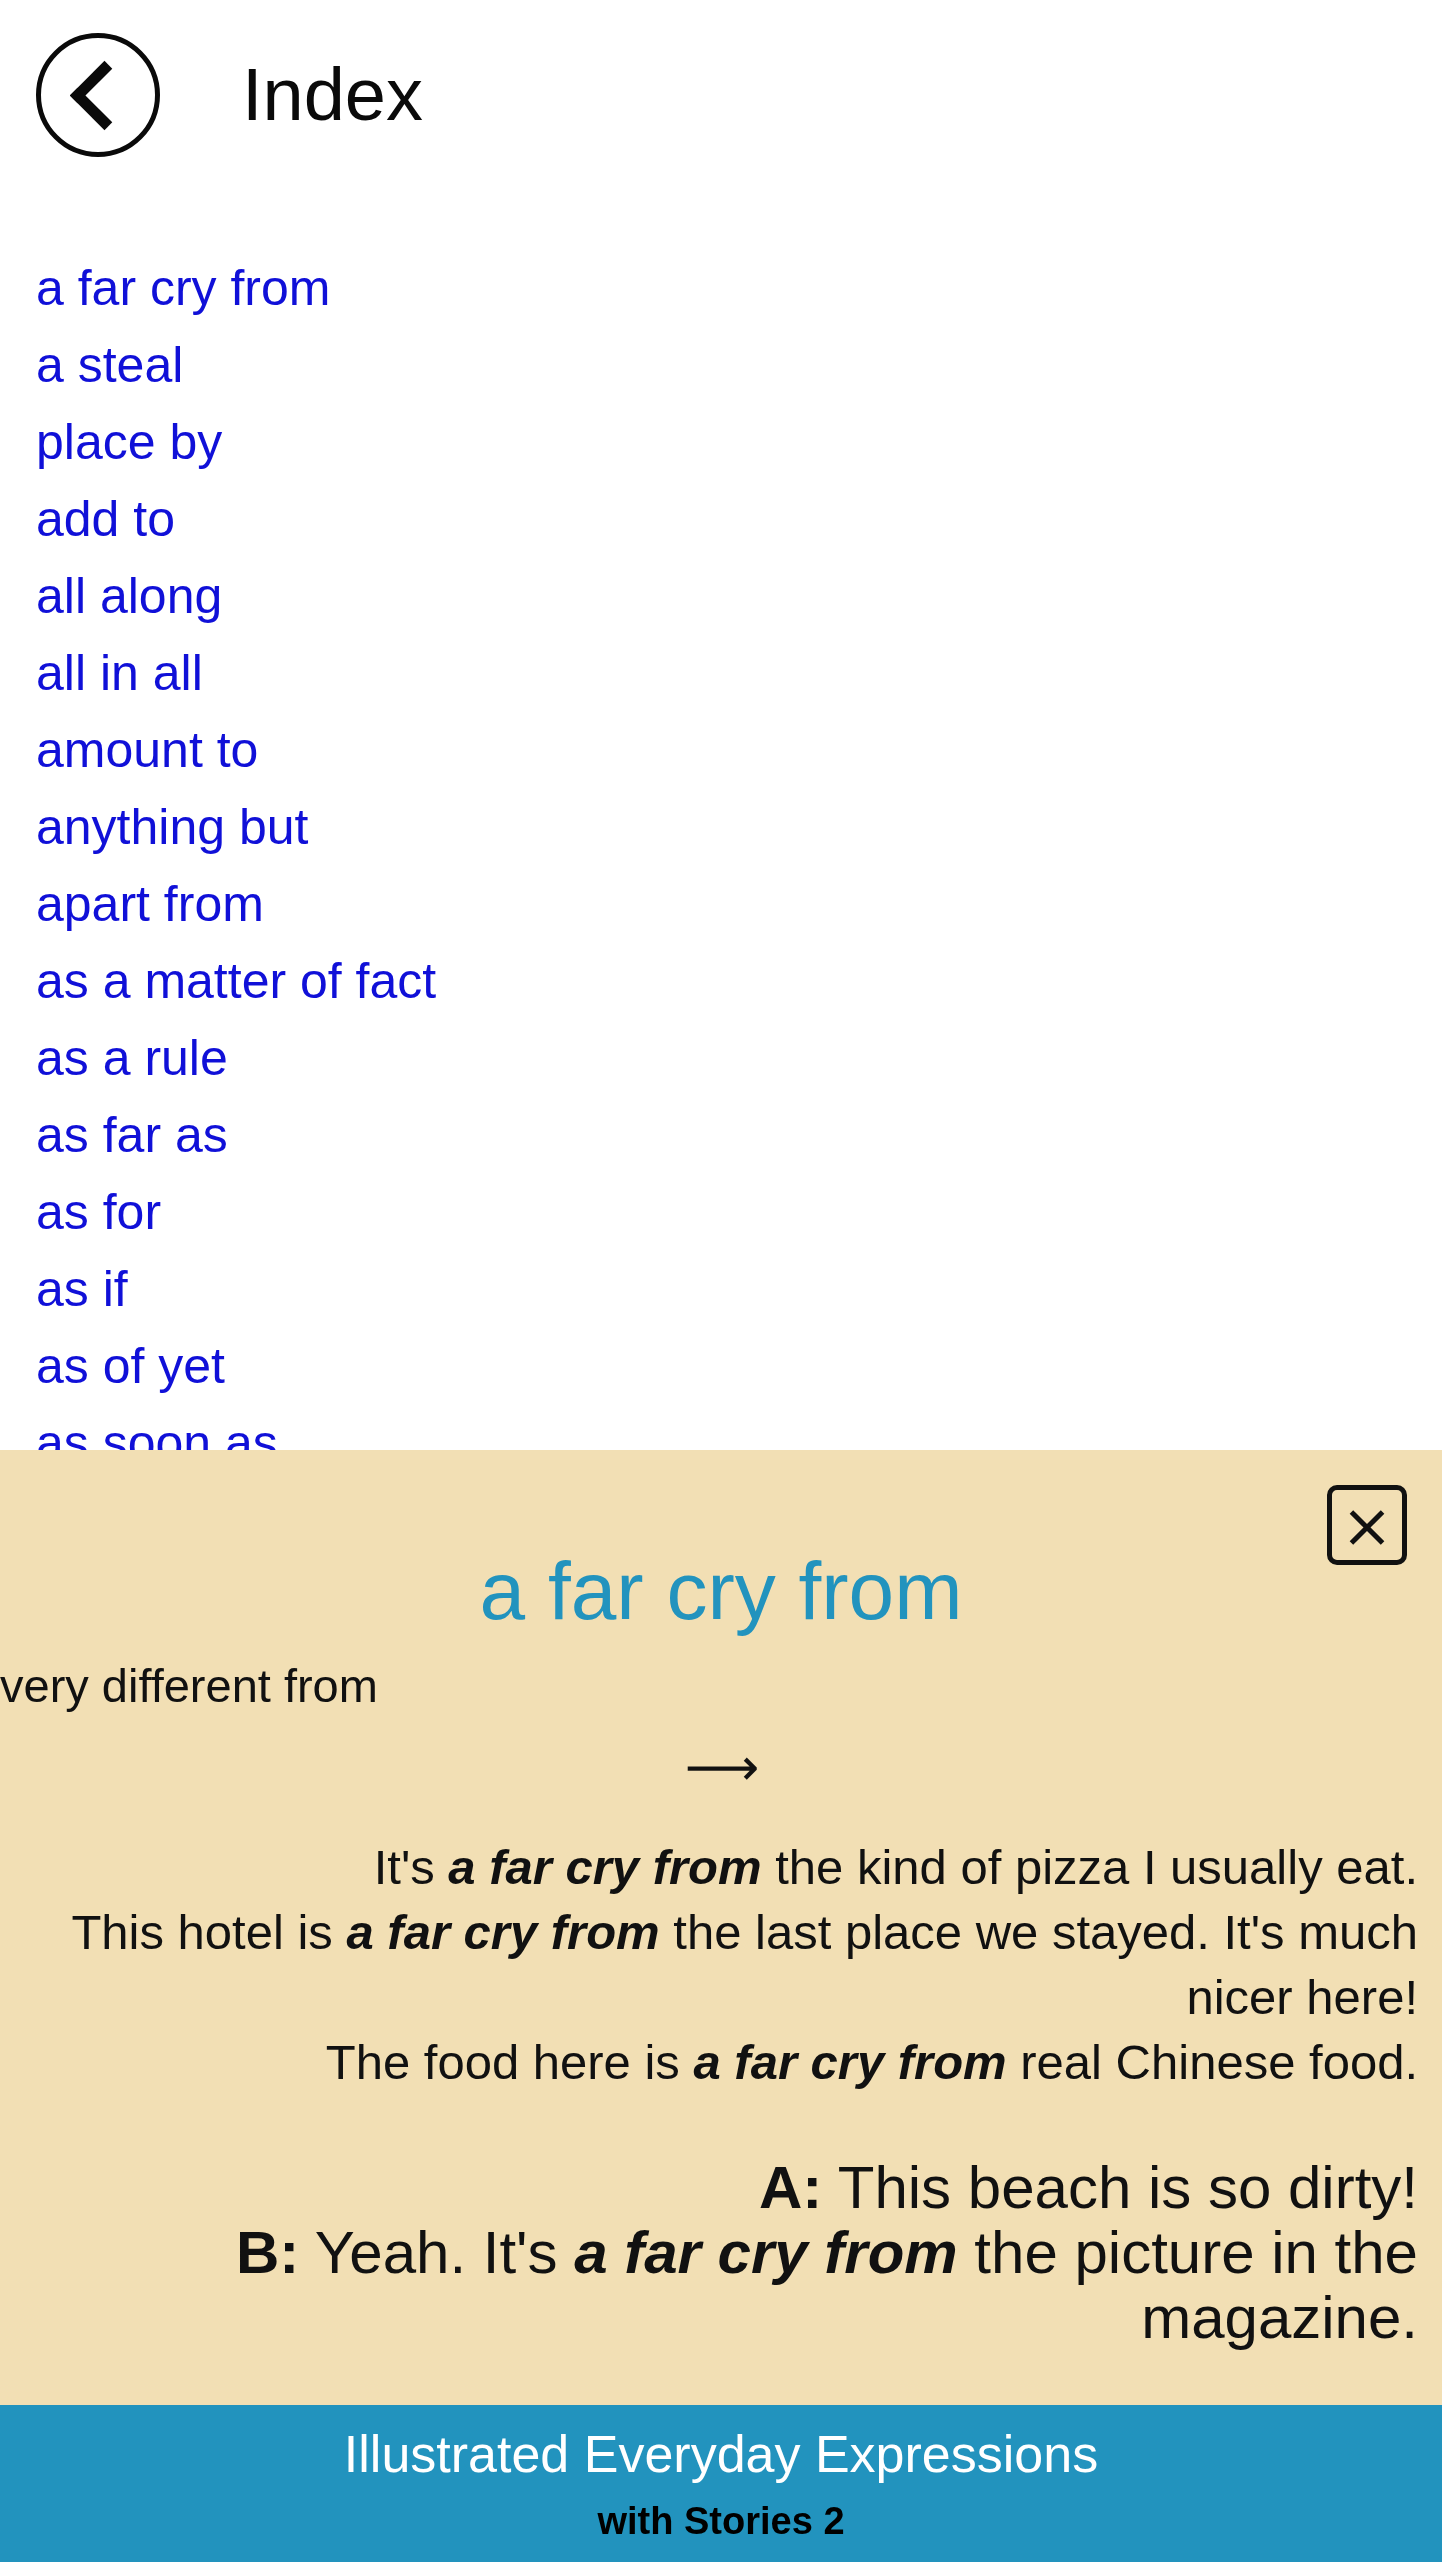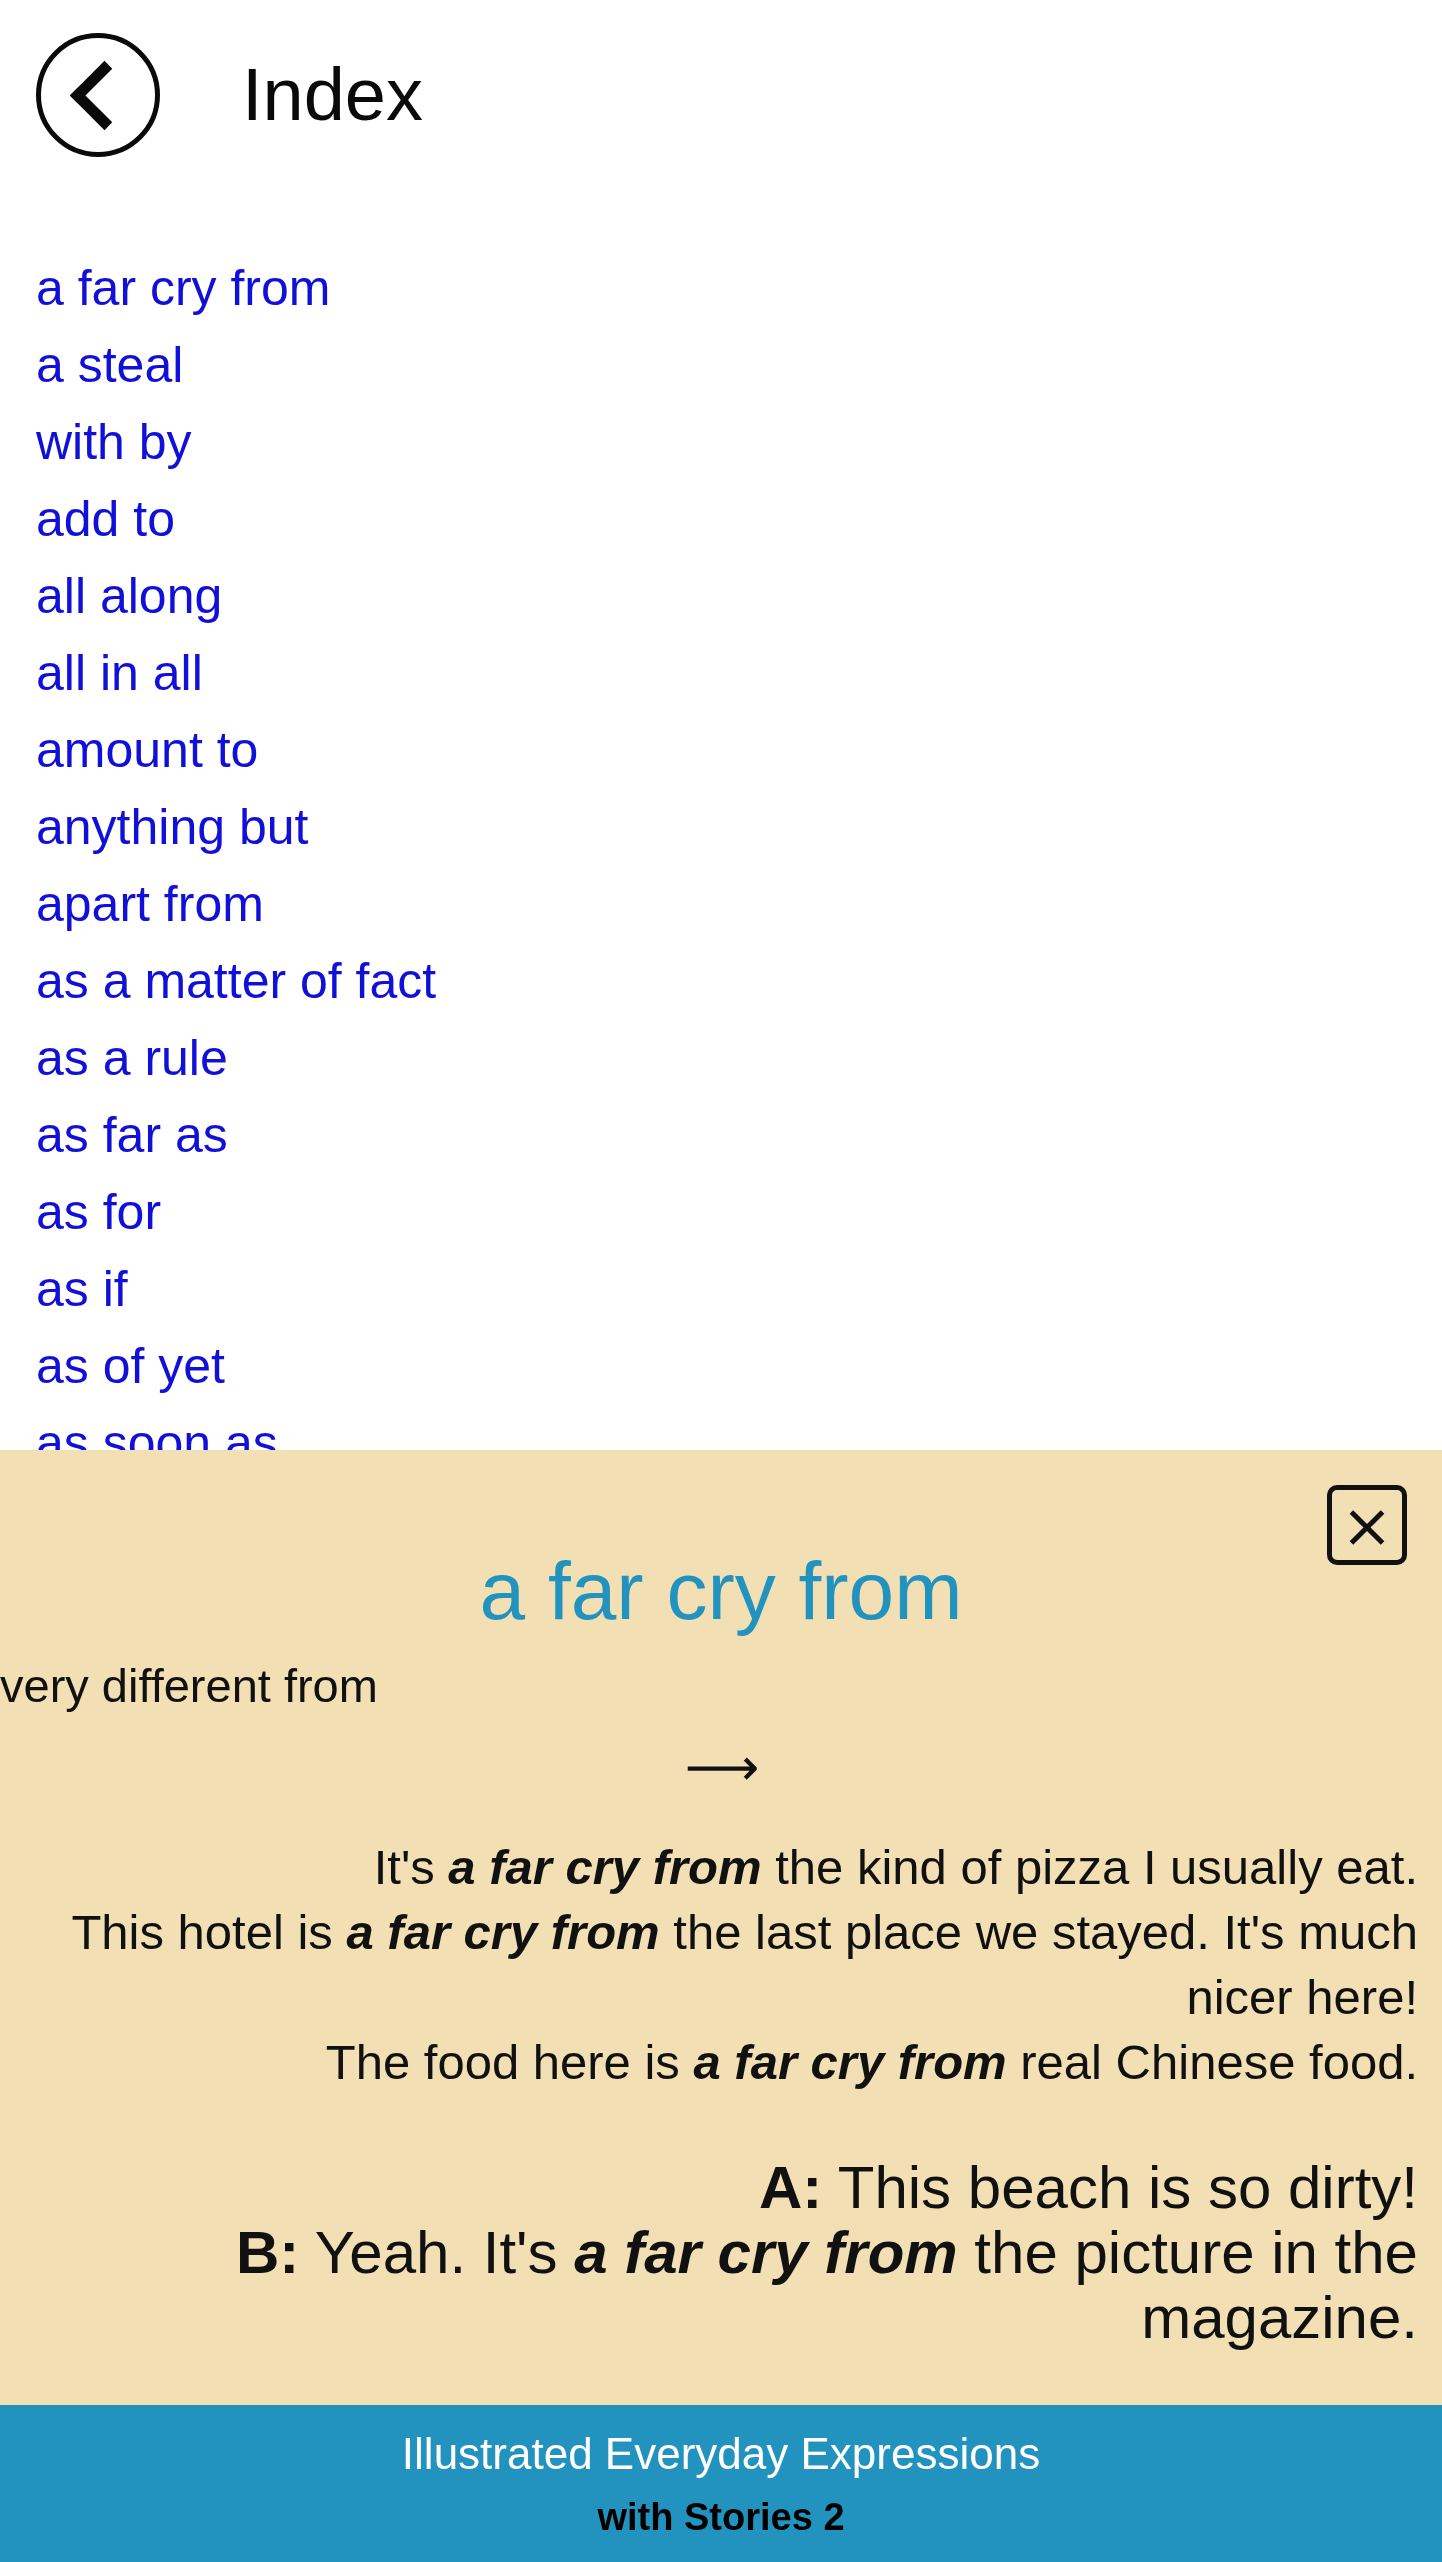--- a/index.html
+++ b/index.html
@@ -186,21 +186,21 @@
     height: 157px;
     background: #2293be;
     display: flex;
     flex-direction: column;
     align-items: center;
     justify-content: center;
     box-sizing: border-box;
   }
   .footer-title {
     color: #ffffff;
-    font-size: 44px;
+    font-size: 52px;
     font-family: "Liberation Sans Narrow", "Liberation Sans", sans-serif;
     font-stretch: condensed;
     line-height: 1;
   }
   .footer-subtitle {
     color: #000000;
     font-size: 38px;
     font-weight: bold;
     font-family: "Liberation Sans Narrow", "Liberation Sans", sans-serif;
     font-stretch: condensed;
@@ -214,21 +214,21 @@
 <div class="header">
   <div class="back-button">
     <span class="chev"></span>
   </div>
   <div class="header-title">Index</div>
 </div>
 
 <div class="index-list">
   <a class="index-item">a far cry from</a>
   <a class="index-item">a steal</a>
-  <a class="index-item">with by</a>
+  <a class="index-item">place by</a>
   <a class="index-item">add to</a>
   <a class="index-item">all along</a>
   <a class="index-item">all in all</a>
   <a class="index-item">amount to</a>
   <a class="index-item">anything but</a>
   <a class="index-item">apart from</a>
   <a class="index-item">as a matter of fact</a>
   <a class="index-item">as a rule</a>
   <a class="index-item">as far as</a>
   <a class="index-item">as for</a>

